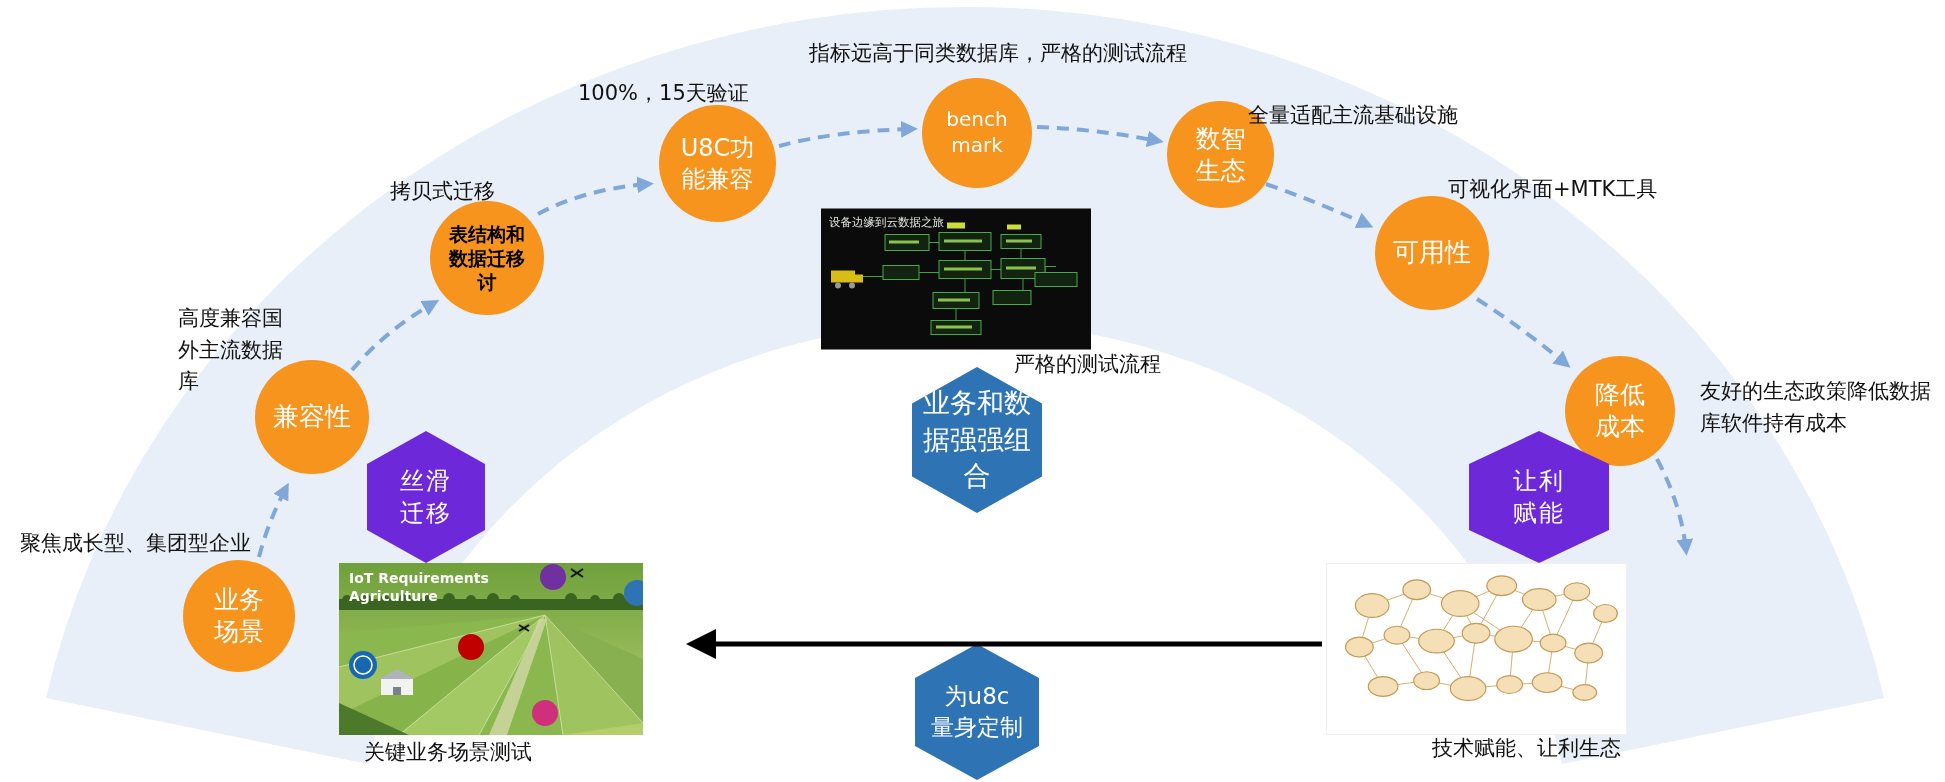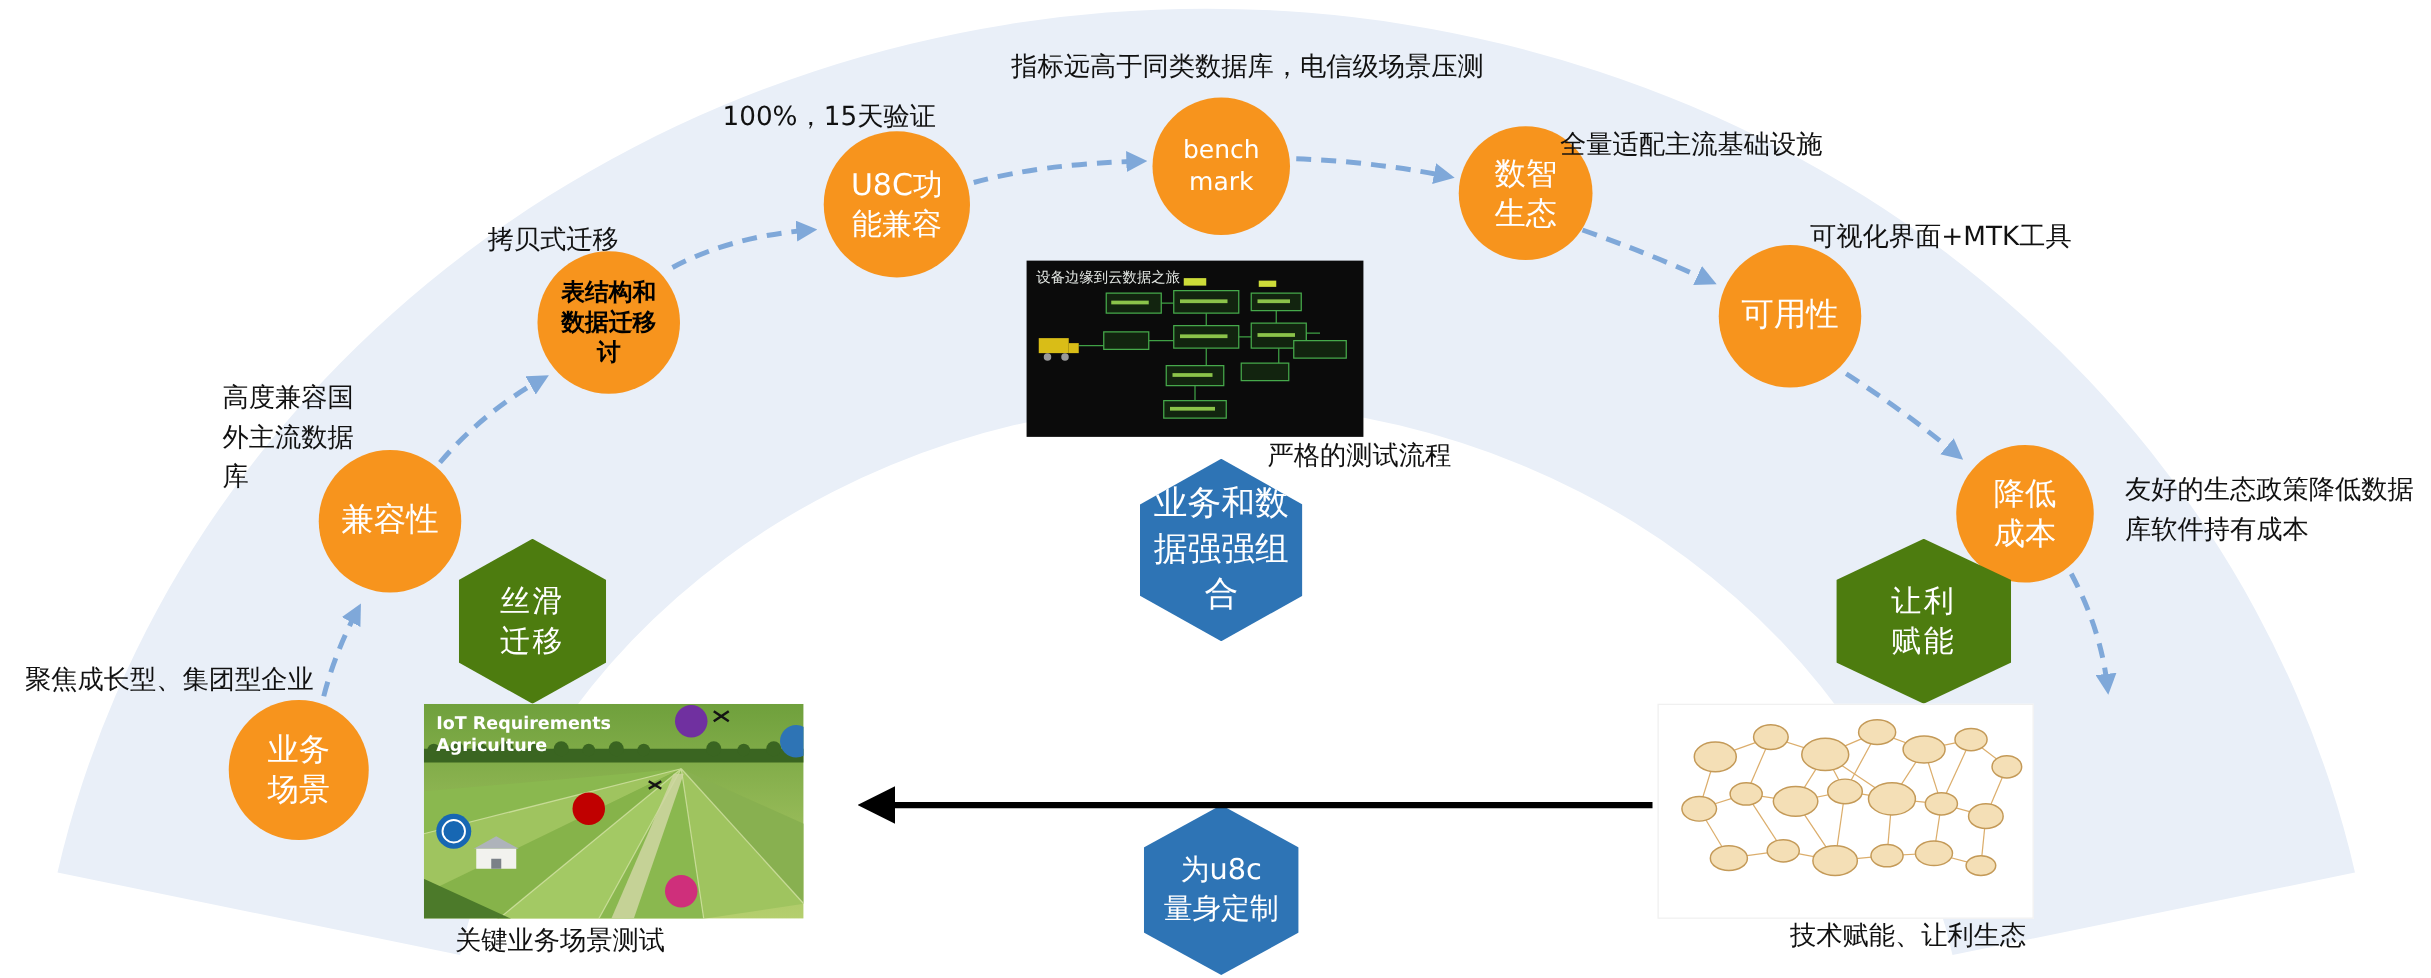--- a/index.html
+++ b/index.html
@@ -17,21 +17,21 @@
   .note {
     position:absolute; color:#111; font-size:21px; line-height:1.5;
     white-space:pre-line;
   }
   .hex {
     position:absolute; display:flex; align-items:center; justify-content:center;
     text-align:center; color:#fff; line-height:1.35;
     clip-path:polygon(50% 0,100% 25%,100% 75%,50% 100%,0 75%,0 25%);
   }
   .hex span { white-space:pre-line; }
-  .hex.green { background:#4d7c0f; letter-spacing:2px; }
+  .hex.green { background:#6d28d9; letter-spacing:2px; }
   .hex.blue  { background:#2E74B5; }
   .caption { position:absolute; font-size:21px; color:#111; white-space:nowrap; }
   .shot { position:absolute; overflow:hidden; }
   .shot svg { display:block; width:100%; height:100%; }
 </style>
 </head>
 <body>
 
 <div class="canvas">
 
@@ -88,21 +88,21 @@
     <span class="clabel">降低
 成本</span>
   </div>
 
   <div class="note" style="left:20px;top:528px">聚焦成长型、集团型企业</div>
   <div class="note" style="left:178px;top:303px">高度兼容国
 外主流数据
 库</div>
   <div class="note" style="left:390px;top:176px">拷贝式迁移</div>
   <div class="note" style="left:578px;top:78px">100%，15天验证</div>
-  <div class="note" style="left:809px;top:38px">指标远高于同类数据库，电信级场景压测</div>
+  <div class="note" style="left:809px;top:38px">指标远高于同类数据库，严格的测试流程</div>
   <div class="note" style="left:1248px;top:100px">全量适配主流基础设施</div>
   <div class="note" style="left:1448px;top:174px">可视化界面+MTK工具</div>
   <div class="note" style="left:1700px;top:376px">友好的生态政策降低数据
 库软件持有成本</div>
 
   <div class="hex green" style="left:367px;top:431px;width:118px;height:132px;font-size:24px">
     <span>丝滑
 迁移</span>
   </div>
   <div class="hex blue" style="left:912px;top:367px;width:130px;height:146px;font-size:27px">

